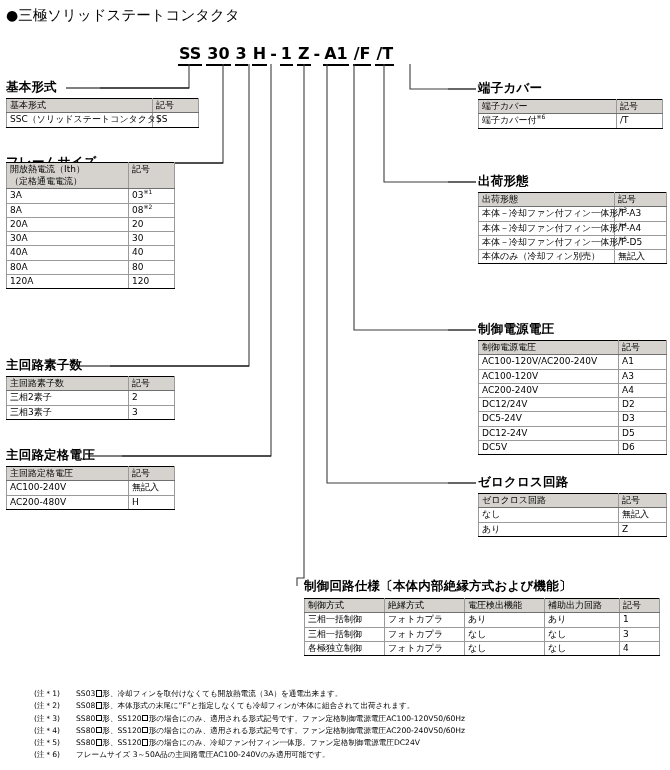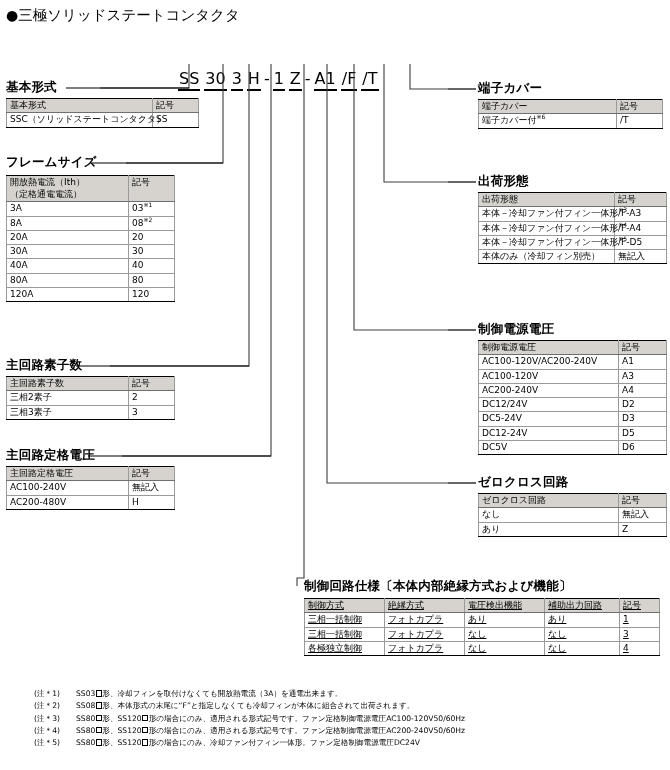--- a/index.html
+++ b/index.html
@@ -26,23 +26,22 @@
   }
   .doc-title .bullet {
     font-size: 14px;
   }
 
   
   .model-code {
     position: absolute;
     left: 176px; top: 44px;
     font-size: 16px;
-    font-weight: normal;
+    font-weight: bold;
     white-space: nowrap;
-    margin-top: 25px;
   }
   .model-code .seg {
     display: inline-block;
     border-bottom: 2.4px solid #000;
     padding: 0 1px 1px 1px;
     margin: 0 2px;
     line-height: 1.15;
   }
   .model-code .dash {
     display: inline-block;
@@ -184,21 +183,21 @@
   </thead>
   <tbody>
     <tr>
       <td>SSC（ソリッドステートコンタクタ）</td>
       <td class="code">SS</td>
     </tr>
   </tbody>
 </table>
 
 <div class="sec-head" style="left:6px; top:154px;">フレームサイズ</div>
-<table class="spec" style="left:6px; top:175px; width:168px;">
+<table class="spec" style="left:6px; top:162px; width:168px;">
   <colgroup>
       <col style="width:122px">
       <col style="width:46px">
     </colgroup>
   <thead>
     <tr>
       <th style="height:26px; vertical-align:top; white-space:normal; line-height:1.3;">
         <span>開放熱電流（Ith）</span><br>
         <span>（定格通電電流）</span>
       </th>
@@ -399,21 +398,21 @@
       <td class="code">無記入</td>
     </tr>
     <tr>
       <td>あり</td>
       <td class="code">Z</td>
     </tr>
   </tbody>
 </table>
 
 <div class="sec-head" style="left:304px; top:578px;">制御回路仕様〔本体内部絶縁方式および機能〕</div>
-<table class="spec" style="left:304px; top:598px; width:355px;text-decoration:underline;">
+<table class="spec" style="left:304px; top:598px; width:355px;">
   <colgroup>
     <col style="width:80px">
       <col style="width:80px">
       <col style="width:80px">
       <col style="width:75px">
       <col style="width:40px">
   </colgroup>
   <thead>
     <tr>
       <th>制御方式</th>
@@ -457,13 +456,16 @@
   </span>
   <span class="note-row">
     <span class="note-tag">(注＊3)</span><span>SS80</span><span class="boxchar"></span><span>形、SS120</span><span class="boxchar"></span><span>形の場合にのみ、適用される形式記号です。ファン定格制御電源電圧AC100-120V50/60Hz</span>
   </span>
   <span class="note-row">
     <span class="note-tag">(注＊4)</span><span>SS80</span><span class="boxchar"></span><span>形、SS120</span><span class="boxchar"></span><span>形の場合にのみ、適用される形式記号です。ファン定格制御電源電圧AC200-240V50/60Hz</span>
   </span>
   <span class="note-row">
     <span class="note-tag">(注＊5)</span><span>SS80</span><span class="boxchar"></span><span>形、SS120</span><span class="boxchar"></span><span>形の場合にのみ、冷却ファン付フィン一体形。ファン定格制御電源電圧DC24V</span>
   </span>
+  <span class="note-row">
+    <span class="note-tag">(注＊6)</span><span>フレームサイズ 3～50A品の主回路電圧AC100-240Vのみ適用可能です。</span>
+  </span>
 </div>
 
 </body></html>

